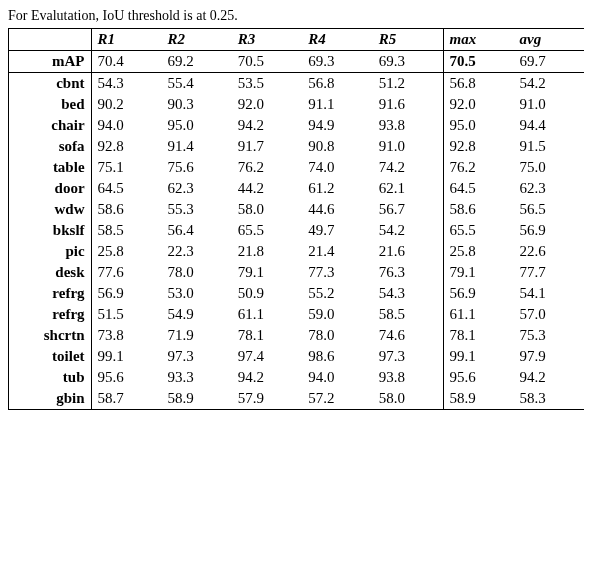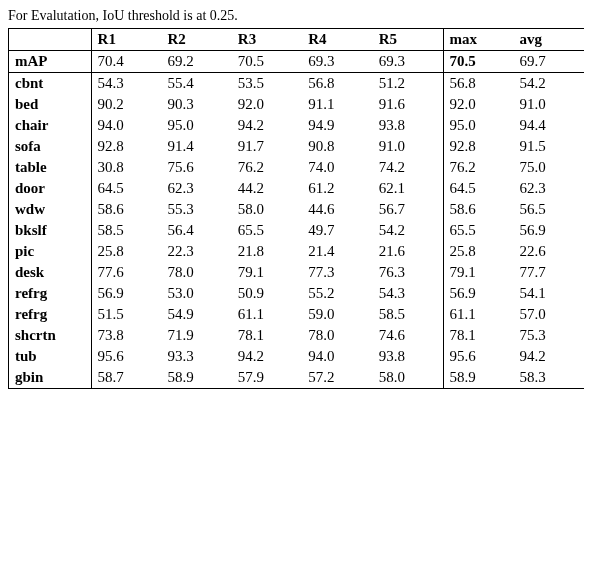--- a/index.html
+++ b/index.html
@@ -24,29 +24,31 @@
     th, td {
       padding: 2px 6px;
       text-align: left;
       font-size: 15px;
       font-family: "Times New Roman", Times, serif;
     }
     thead th {
       border-top: 1.5px solid #000;
       border-bottom: 1px solid #000;
       font-weight: bold;
+      font-style: italic;
     }
     tbody tr.map-row td {
       border-bottom: 1px solid #000;
     }
     tbody tr.last-row td {
       border-bottom: 1.5px solid #000;
     }
     .rowhdr {
       font-weight: bold;
+      text-align: right;
     }
     .sep-left {
       border-left: 1px solid #000;
     }
     col.c-label { width: 68px; }
     col.c-run { width: 58px; }
     col.c-max { width: 58px; }
     col.c-avg { width: 58px; }
     .bold { font-weight: bold; }
   </style>
@@ -124,21 +126,21 @@
         <td class="sep-left">92.8</td>
         <td>91.4</td>
         <td>91.7</td>
         <td>90.8</td>
         <td>91.0</td>
         <td class="sep-left">92.8</td>
         <td>91.5</td>
       </tr>
       <tr>
         <td class="rowhdr sep-left">table</td>
-        <td class="sep-left">30.8</td>
+        <td class="sep-left">75.1</td>
         <td>75.6</td>
         <td>76.2</td>
         <td>74.0</td>
         <td>74.2</td>
         <td class="sep-left">76.2</td>
         <td>75.0</td>
       </tr>
       <tr>
         <td class="rowhdr sep-left">door</td>
         <td class="sep-left">64.5</td>
@@ -211,20 +213,30 @@
       </tr>
       <tr>
         <td class="rowhdr sep-left">shcrtn</td>
         <td class="sep-left">73.8</td>
         <td>71.9</td>
         <td>78.1</td>
         <td>78.0</td>
         <td>74.6</td>
         <td class="sep-left">78.1</td>
         <td>75.3</td>
+      </tr>
+      <tr>
+        <td class="rowhdr sep-left">toilet</td>
+        <td class="sep-left">99.1</td>
+        <td>97.3</td>
+        <td>97.4</td>
+        <td>98.6</td>
+        <td>97.3</td>
+        <td class="sep-left">99.1</td>
+        <td>97.9</td>
       </tr>
       <tr>
         <td class="rowhdr sep-left">tub</td>
         <td class="sep-left">95.6</td>
         <td>93.3</td>
         <td>94.2</td>
         <td>94.0</td>
         <td>93.8</td>
         <td class="sep-left">95.6</td>
         <td>94.2</td>

